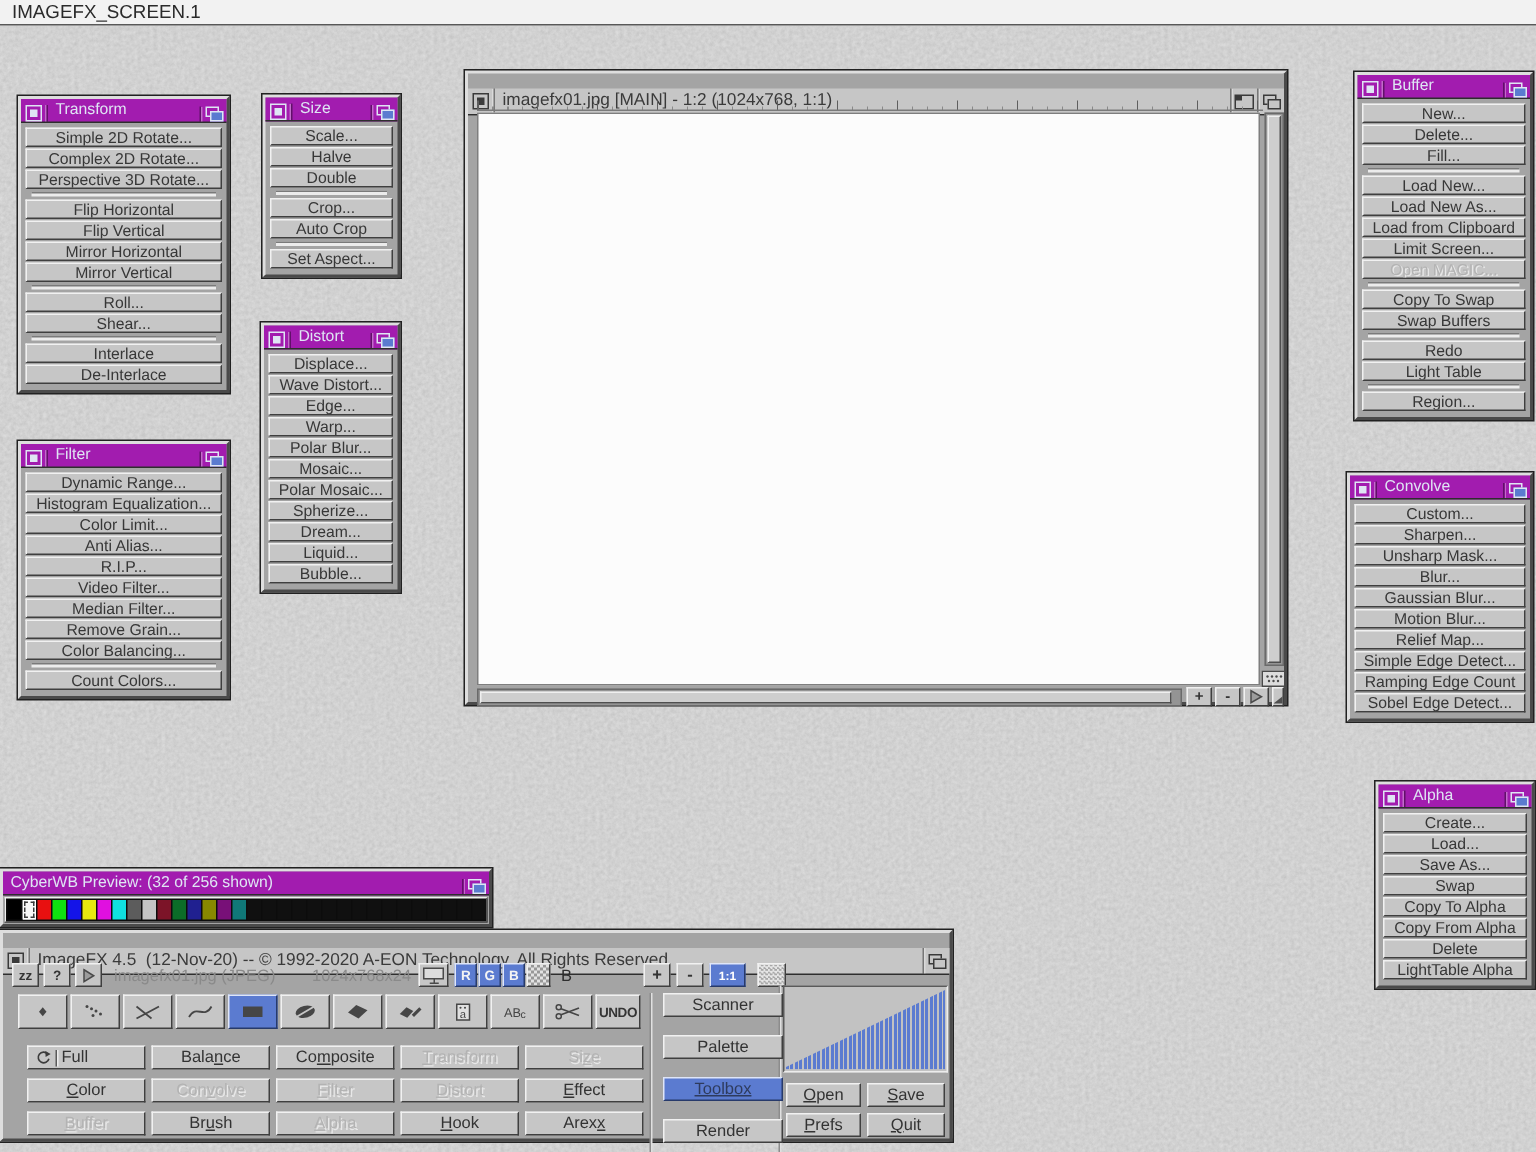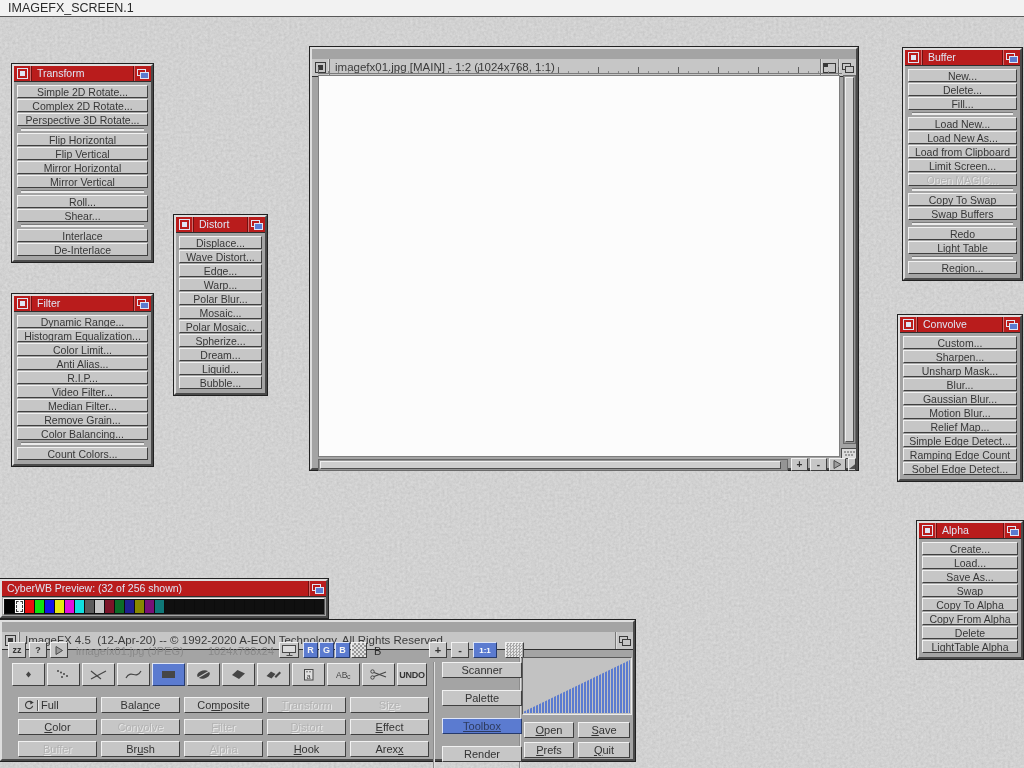--- a/index.html
+++ b/index.html
@@ -8,21 +8,21 @@
   #screen{position:relative;width:1024px;height:768px;overflow:hidden;}
   .tex{position:absolute;left:0;top:0;}
 
   
   #screenbar{position:absolute;left:0;top:0;width:1024px;height:17px;background:#f2f2f2;
     border-bottom:1px solid #585858;color:#2a2a2a;font-size:12.5px;line-height:17px;padding-left:8px;box-sizing:border-box;}
 
   
   .window{position:absolute;background:#a4a4a4;border:2px solid;border-color:#dedede #4a4a4a #4a4a4a #dedede;outline:1px solid #212121;box-sizing:border-box;}
   .tbar{display:flex;align-items:stretch;height:15px;border-bottom:1px solid #2e2e2e;}
-  .tbar.blue{background:#b91c1c;color:#dfe5f4;--bar:#5b7bd0;}
+  .tbar.blue{background:#a21caf;color:#dfe5f4;align-items:flex-end;--bar:#5b7bd0;}
   .tbar.gray{background:#c6c6c6;color:#3a3a3a;--bar:#c6c6c6;height:17px;margin-top:10px;}
   .ttl{flex:1;font-size:10.5px;line-height:15px;padding:0 5px;white-space:pre;overflow:hidden;}
   .tbar.gray .ttl{font-size:11.5px;line-height:17px;}
   .gad{display:flex;align-items:center;justify-content:center;width:17px;flex:none;}
   .gad.l{border-right:1px solid rgba(0,0,0,.4);box-shadow:inset -1px 0 0 rgba(255,255,255,.35);}
   .gad.r{border-left:1px solid rgba(0,0,0,.4);box-shadow:inset 1px 0 0 rgba(255,255,255,.35);}
   .g-close{display:block;width:9px;height:9px;border:1px solid currentColor;position:relative;}
   .g-close::after{content:"";position:absolute;inset:2px;background:currentColor;}
   .g-depth{display:block;width:12px;height:10px;position:relative;}
   .g-depth::before{content:"";position:absolute;left:0;top:0;width:7px;height:5px;border:1px solid currentColor;}
@@ -133,20 +133,41 @@
         <div class="pbtn">Mirror Vertical</div>
         <div class="pbtn-div"></div>
         <div class="pbtn">Roll...</div>
         <div class="pbtn">Shear...</div>
         <div class="pbtn-div"></div>
         <div class="pbtn">Interlace</div>
         <div class="pbtn">De-Interlace</div>
       </div>
   </div>
 
+  <div class="window" style="left:175px;top:63px;width:92px;">
+    <div class="tbar blue">
+      <span class="gad l">
+          <i class="g-close"></i>
+        </span>
+      <span class="ttl">Size</span>
+      <span class="gad r">
+          <i class="g-depth"></i>
+        </span>
+    </div>
+    <div class="pbody">
+        <div class="pbtn">Scale...</div>
+        <div class="pbtn">Halve</div>
+        <div class="pbtn">Double</div>
+        <div class="pbtn-div"></div>
+        <div class="pbtn">Crop...</div>
+        <div class="pbtn">Auto Crop</div>
+        <div class="pbtn-div"></div>
+        <div class="pbtn">Set Aspect...</div>
+      </div>
+  </div>
 
   <div class="window" style="left:174px;top:215px;width:93px;">
     <div class="tbar blue">
       <span class="gad l">
           <i class="g-close"></i>
         </span>
       <span class="ttl">Distort</span>
       <span class="gad r">
           <i class="g-depth"></i>
         </span>
@@ -360,21 +381,21 @@
         <span class="swatch" style="background: rgb(16, 16, 16);"></span>
         <span class="swatch" style="background: rgb(16, 16, 16);"></span>
       </div>
   </div>
 
   <div class="window" style="left:0px;top:620px;width:635px;height:141px;">
     <div class="tbar gray">
       <span class="gad l">
           <i class="g-close"></i>
         </span>
-      <span class="ttl">ImageFX 4.5  (12-Apr-20) -- © 1992-2020 A-EON Technology, All Rights Reserved</span>
+      <span class="ttl">ImageFX 4.5  (12-Nov-20) -- © 1992-2020 A-EON Technology, All Rights Reserved</span>
       <span class="gad r">
           <i class="g-depth"></i>
         </span>
     </div>
 
     <div class="sb raised" style="left:6px;width:18px;">
         <span>zz</span>
       </div>
     <div class="sb raised" style="left:27px;width:18px;">
         <span>?</span>

